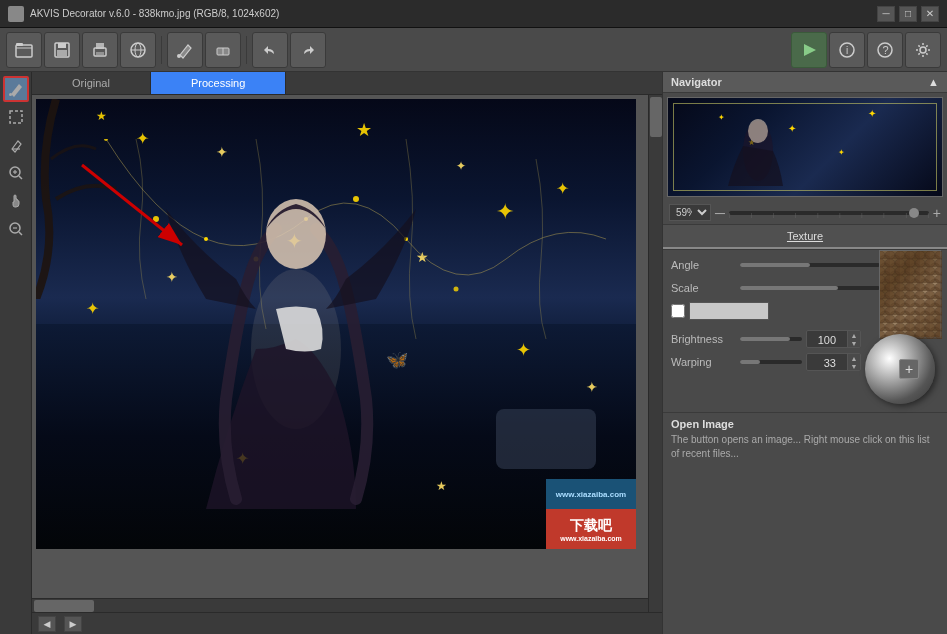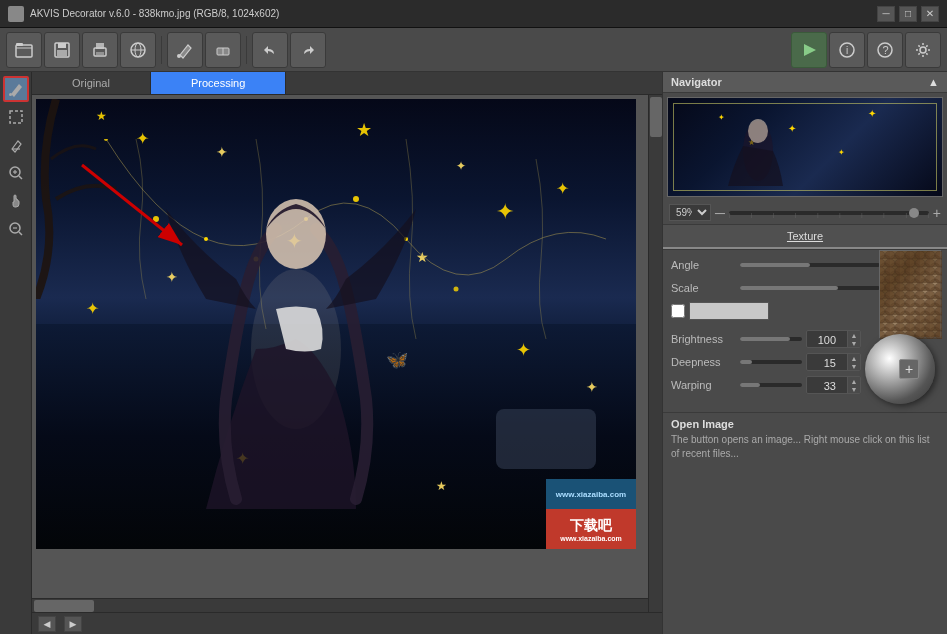--- a/index.html
+++ b/index.html
@@ -730,35 +730,20 @@
           </div>
           <div class="setting-value-box">
             <input class="setting-value" type="text" value="100" style="">
             <div class="spin-btns">
               <button class="spin-btn">▲</button>
               <button class="spin-btn">▼</button>
             </div>
           </div>
         </div>
 
-        <div class="setting-row">
-          <div class="setting-label">Deepness</div>
-          <div class="setting-slider-area">
-            <div class="slider-track">
-              <div class="slider-fill" style="width:20%;"></div>
-            </div>
-          </div>
-          <div class="setting-value-box">
-            <input class="setting-value" type="text" value="15" style="">
-            <div class="spin-btns">
-              <button class="spin-btn">▲</button>
-              <button class="spin-btn">▼</button>
-            </div>
-          </div>
-        </div>
 
         <div class="setting-row">
           <div class="setting-label">Warping</div>
           <div class="setting-slider-area">
             <div class="slider-track">
               <div class="slider-fill" style="width:33%;"></div>
             </div>
           </div>
           <div class="setting-value-box">
             <input class="setting-value" type="text" value="33" style="">

